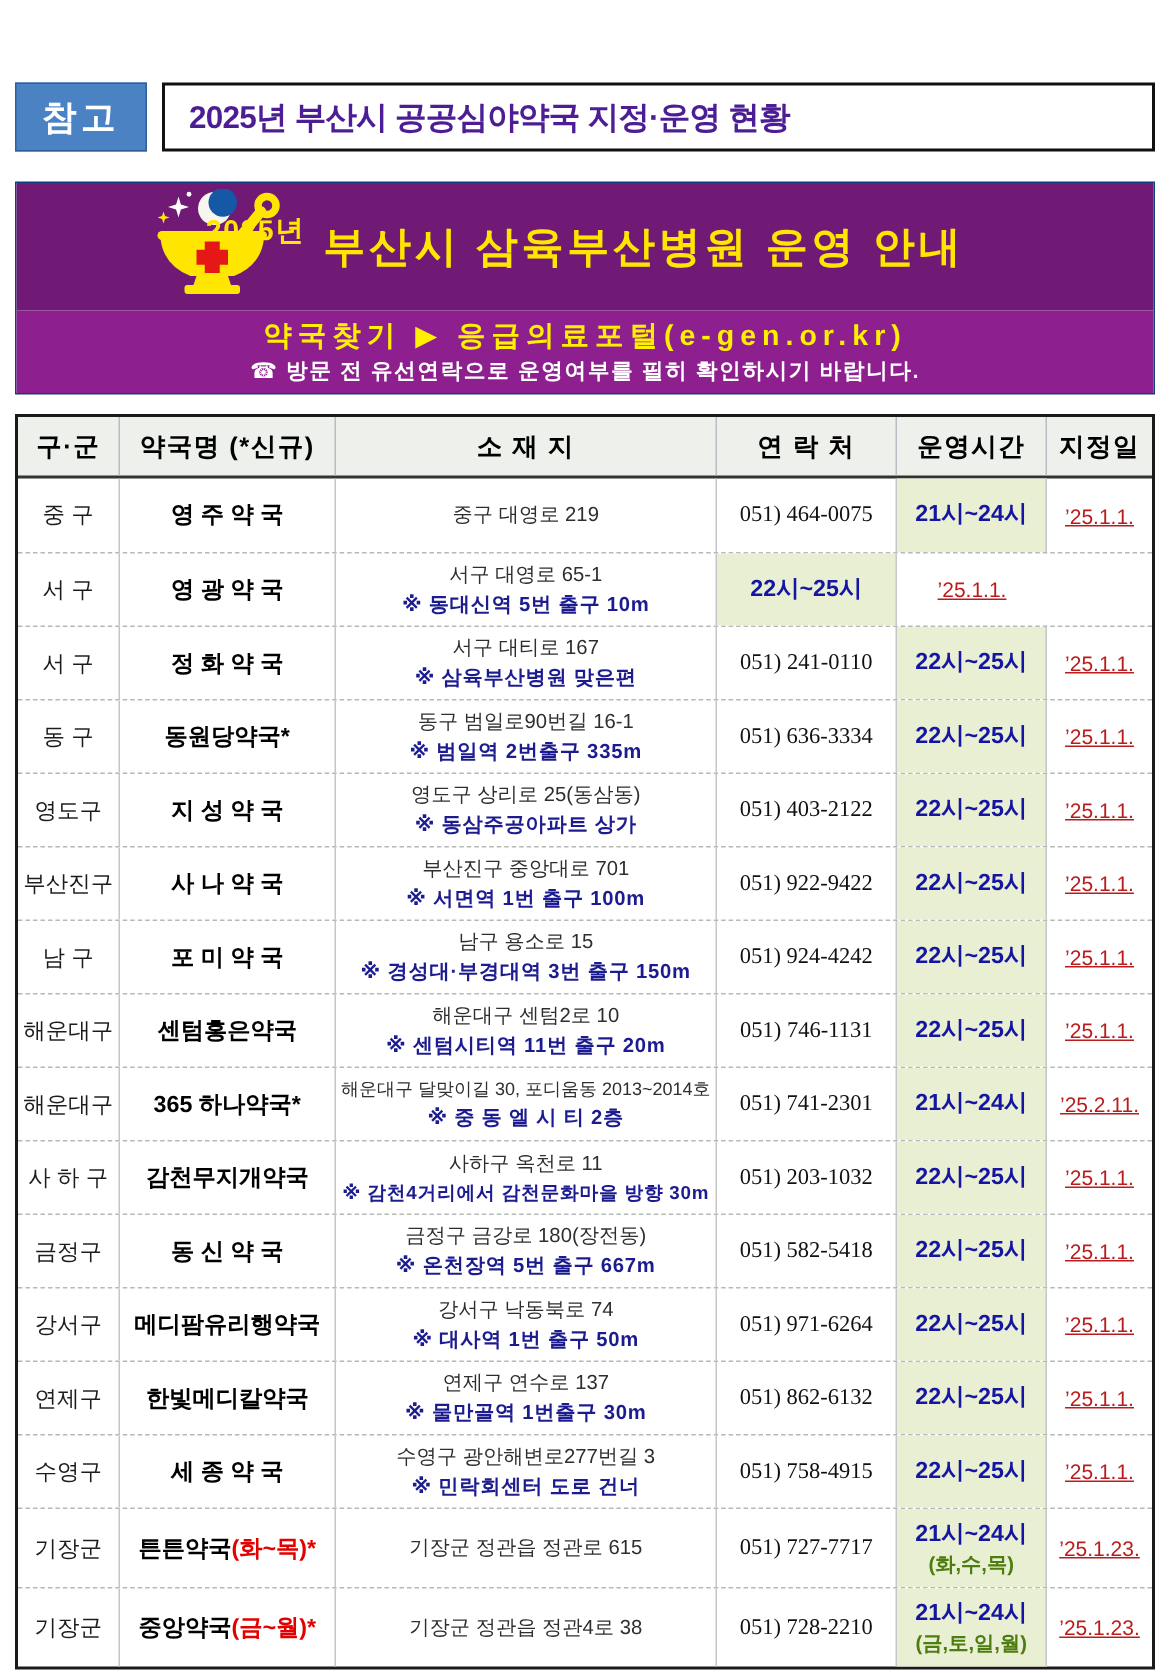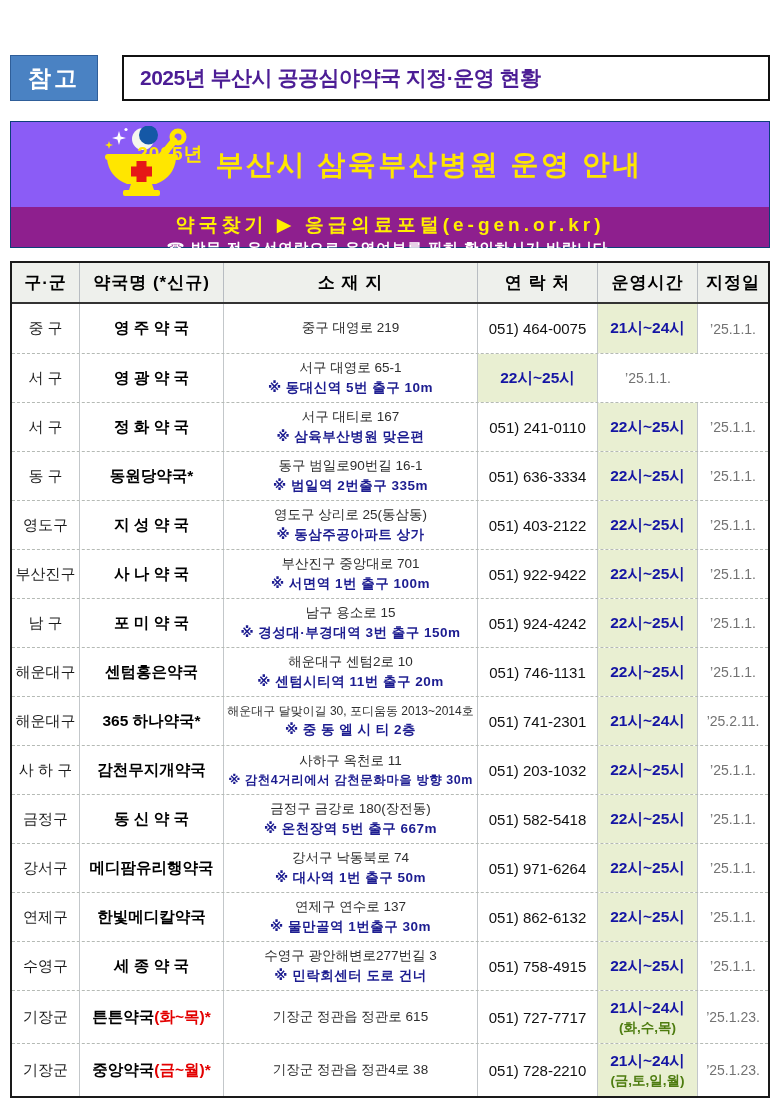--- a/index.html
+++ b/index.html
@@ -5,45 +5,45 @@
   * { box-sizing: border-box; }
   html, body { margin:0; padding:0; }
   body {
     width:780px; height:1115px; background:#ffffff;
     font-family:"Liberation Sans","DejaVu Sans",sans-serif;
     color:#111; overflow:hidden;
   }
   .page { padding:55px 10px 0 10px; }
 
   
-  .ref-header { display:flex; gap:24px; height:46px; }
+  .ref-header { display:flex; gap:10px; height:46px; }
   .ref-badge {
     width:88px; background:#4a82c3; border:1px solid #2f5e99; color:#fff;
     font-weight:bold; font-size:23px; display:flex; align-items:center;
     justify-content:center; letter-spacing:3px;
   }
   .ref-titlebox {
     flex:1; border:2px solid #111; display:flex; align-items:center;
     padding-left:16px; font-size:21px; font-weight:bold; color:#4c1d95;
     letter-spacing:-0.5px;
   }
 
   
   .banner { margin-top:20px; border:1px solid #0d3f7a; }
   .banner-blue {
-    position:relative; height:85px; background:#8b5cf6;
+    position:relative; height:85px; background:#701a75;
     display:flex; align-items:center; justify-content:center;
   }
   .banner-icon { position:absolute; left:84px; top:4px; width:94px; height:76px; }
   .banner-year {
     color:#ffe600; font-weight:bold; font-size:19px; position:relative;
     top:-11px; margin-right:12px; letter-spacing:1px;
   }
   .banner-title { color:#ffe600; font-weight:bold; font-size:28px; letter-spacing:2.5px; }
-  .banner-purple { height:40px; background:#8e1f8e; text-align:center; padding-top:4px; }
+  .banner-purple { height:55px; background:#8e1f8e; text-align:center; padding-top:4px; }
   .purple-line1 { color:#ffef00; font-weight:bold; font-size:19px; letter-spacing:4px; line-height:27px; }
   .purple-line2 { color:#ffffff; font-weight:bold; font-size:14.5px; letter-spacing:1px; line-height:21px; }
 
   
   .ptable { margin-top:13px; border:2px solid #1a1a1a; background:#fff; }
   .thead, .trow {
     display:grid;
     grid-template-columns:68px 144px 254px 120px 100px 70px;
   }
   .thead { background:#eef0ec; border-bottom:2px solid #333; }
@@ -60,26 +60,26 @@
     display:flex; flex-direction:column; align-items:center; justify-content:center;
     text-align:center; border-right:1px solid #c3c7ca; padding:2px 1px; min-width:0;
   }
   .cell:last-child { border-right:none; }
   .c-district { font-size:15px; color:#1c1c1c; }
   .c-name { flex-direction:row; flex-wrap:wrap; font-weight:bold; font-size:15.5px; color:#000; }
   .c-name .red-part { color:#e30000; }
   .addr1 { font-size:13.5px; color:#2e2e2e; line-height:1.5; white-space:nowrap; }
   .addr2 { font-size:13.5px; font-weight:bold; color:#1c1c90; letter-spacing:0.5px; line-height:1.5; white-space:nowrap; }
   .addr2:empty { display:none; }
-  .c-phone { font-size:15px; color:#101010; }
+  .c-phone { font-size:15px; color:#101010;font-family:Liberation Serif, serif; }
   .c-hours { background:#e9efd2; }
   .hours-main { font-weight:bold; font-size:15.5px; color:#1515a3; line-height:1.35; }
   .hours-sub { font-weight:bold; font-size:13.5px; color:#4d7c0f; line-height:1.3; }
   .hours-sub:empty { display:none; }
-  .c-date { font-size:14px; color:#737373; }
+  .c-date { font-size:14px; color:#b91c1c;text-decoration:underline; }
 </style>
 </head>
 <body>
 
 <div class="page">
 
   <div class="ref-header">
     <div class="ref-badge">참고</div>
     <div class="ref-titlebox">2025년 부산시 공공심야약국 지정·운영 현황</div>
   </div>

